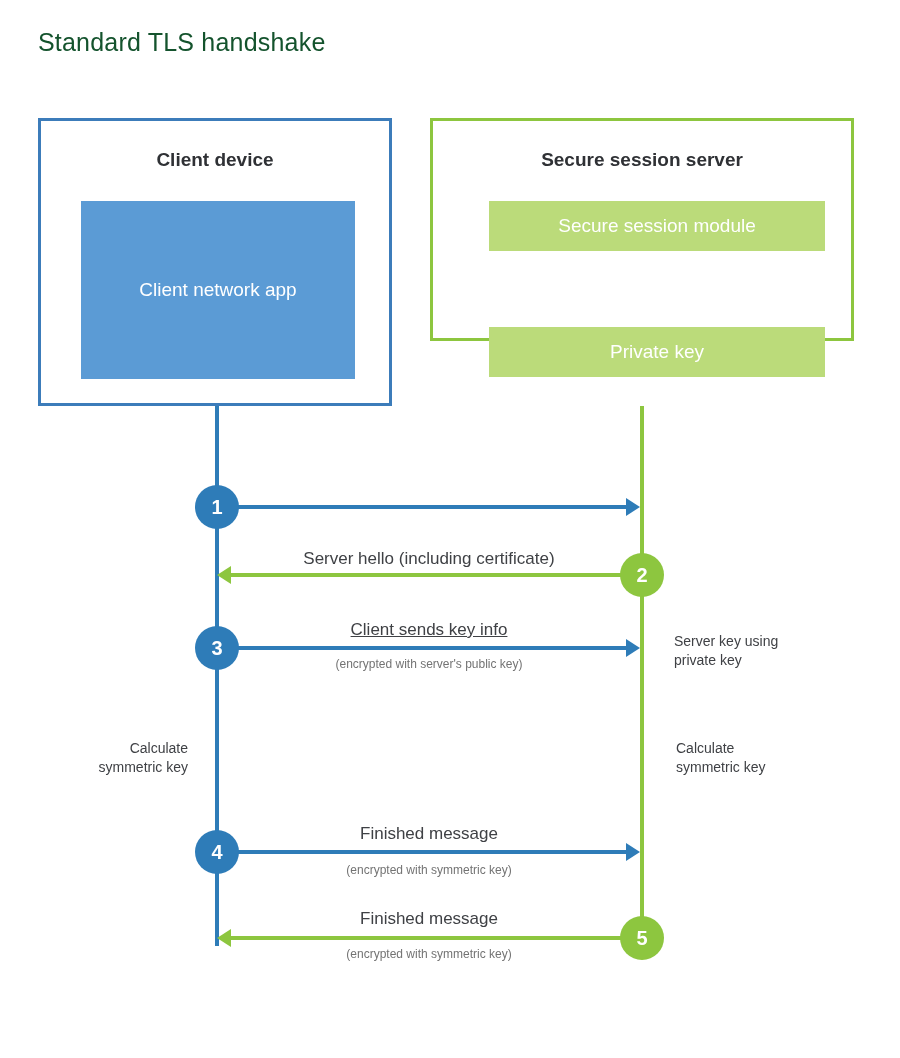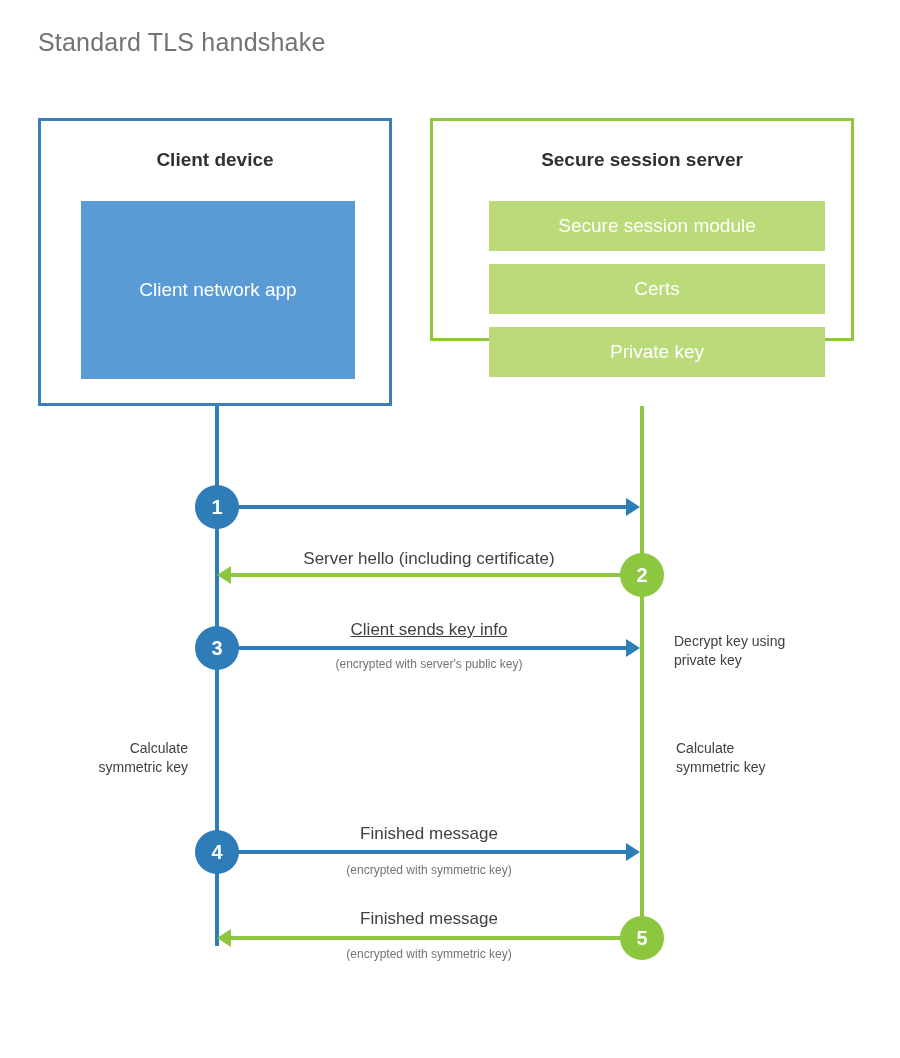--- a/index.html
+++ b/index.html
@@ -23,21 +23,21 @@
     height: 1058px;
   }
 
   
   #page-title {
     position: absolute;
     left: 38px;
     top: 28px;
     font-size: 25px;
     font-weight: 400;
-    color: #737373;
+    color: #14532d;
     letter-spacing: 0.2px;
     white-space: nowrap;
   }
 
   
   .party-box {
     position: absolute;
     background: #ffffff;
     box-sizing: border-box;
   }
@@ -189,21 +189,20 @@
   <div id="page-title">Standard TLS handshake</div>
 
   <div class="party-box" id="client-box">
     <div class="party-title">Client device</div>
     <div id="client-app-block">Client network app</div>
   </div>
 
   <div class="party-box" id="server-box">
     <div class="party-title">Secure session server</div>
     <div class="server-block" id="server-block-0">Secure session module</div>
-    <div class="server-block" id="server-block-1">Certs</div>
     <div class="server-block" id="server-block-2">Private key</div>
   </div>
 
   <div class="lifeline" id="client-lifeline"></div>
   <div class="lifeline" id="server-lifeline"></div>
 
   <div class="arrow-line blue" style="left:217px; top:505px; width:409px;"></div>
   <div class="arrow-head right blue" style="left:626px; top:498px;"></div>
   <div class="step-circle blue" style="left:195px; top:485px;">1</div>
 
@@ -211,21 +210,21 @@
   <div class="arrow-head left green" style="left:217px; top:566px;"></div>
   <div class="step-circle green" style="left:620px; top:553px;">2</div>
   <div class="msg-label" style="left:229px; top:549px; width:400px;text-align:center;">Server hello (including certificate)</div>
 
   <div class="arrow-line blue" style="left:217px; top:646px; width:409px;"></div>
   <div class="arrow-head right blue" style="left:626px; top:639px;"></div>
   <div class="step-circle blue" style="left:195px; top:626px;">3</div>
   <div class="msg-label" style="left:229px; top:620px; width:400px;text-decoration:underline;">Client sends key info</div>
   <div class="msg-sub" style="left:229px; top:657px; width:400px;">(encrypted with server's public key)</div>
   <div class="side-note left-align" style="left:674px; top:632px; width:180px;">
-    <div>Decrypt key using</div>
+    <div>Server key using</div>
     <div>private key</div>
   </div>
 
   <div class="side-note right-align" style="left:20px; top:739px; width:168px;">
     <div>Calculate</div>
     <div>symmetric key</div>
   </div>
   <div class="side-note left-align" style="left:676px; top:739px; width:180px;">
     <div>Calculate</div>
     <div>symmetric key</div>

